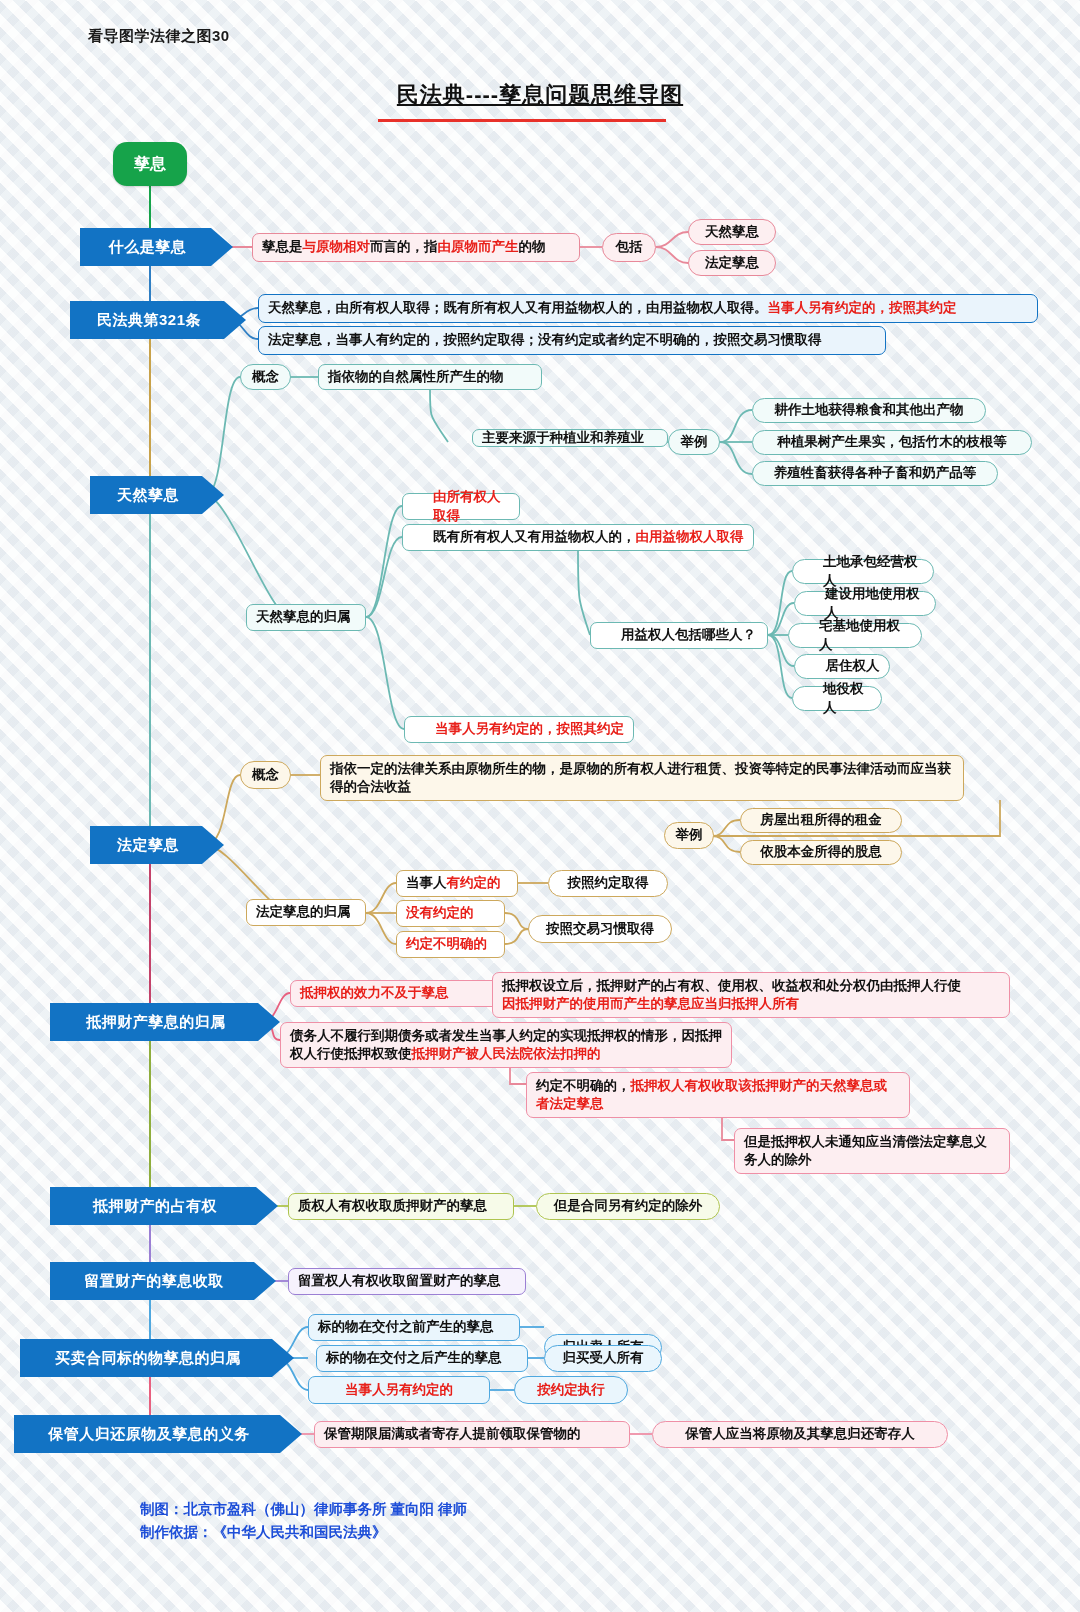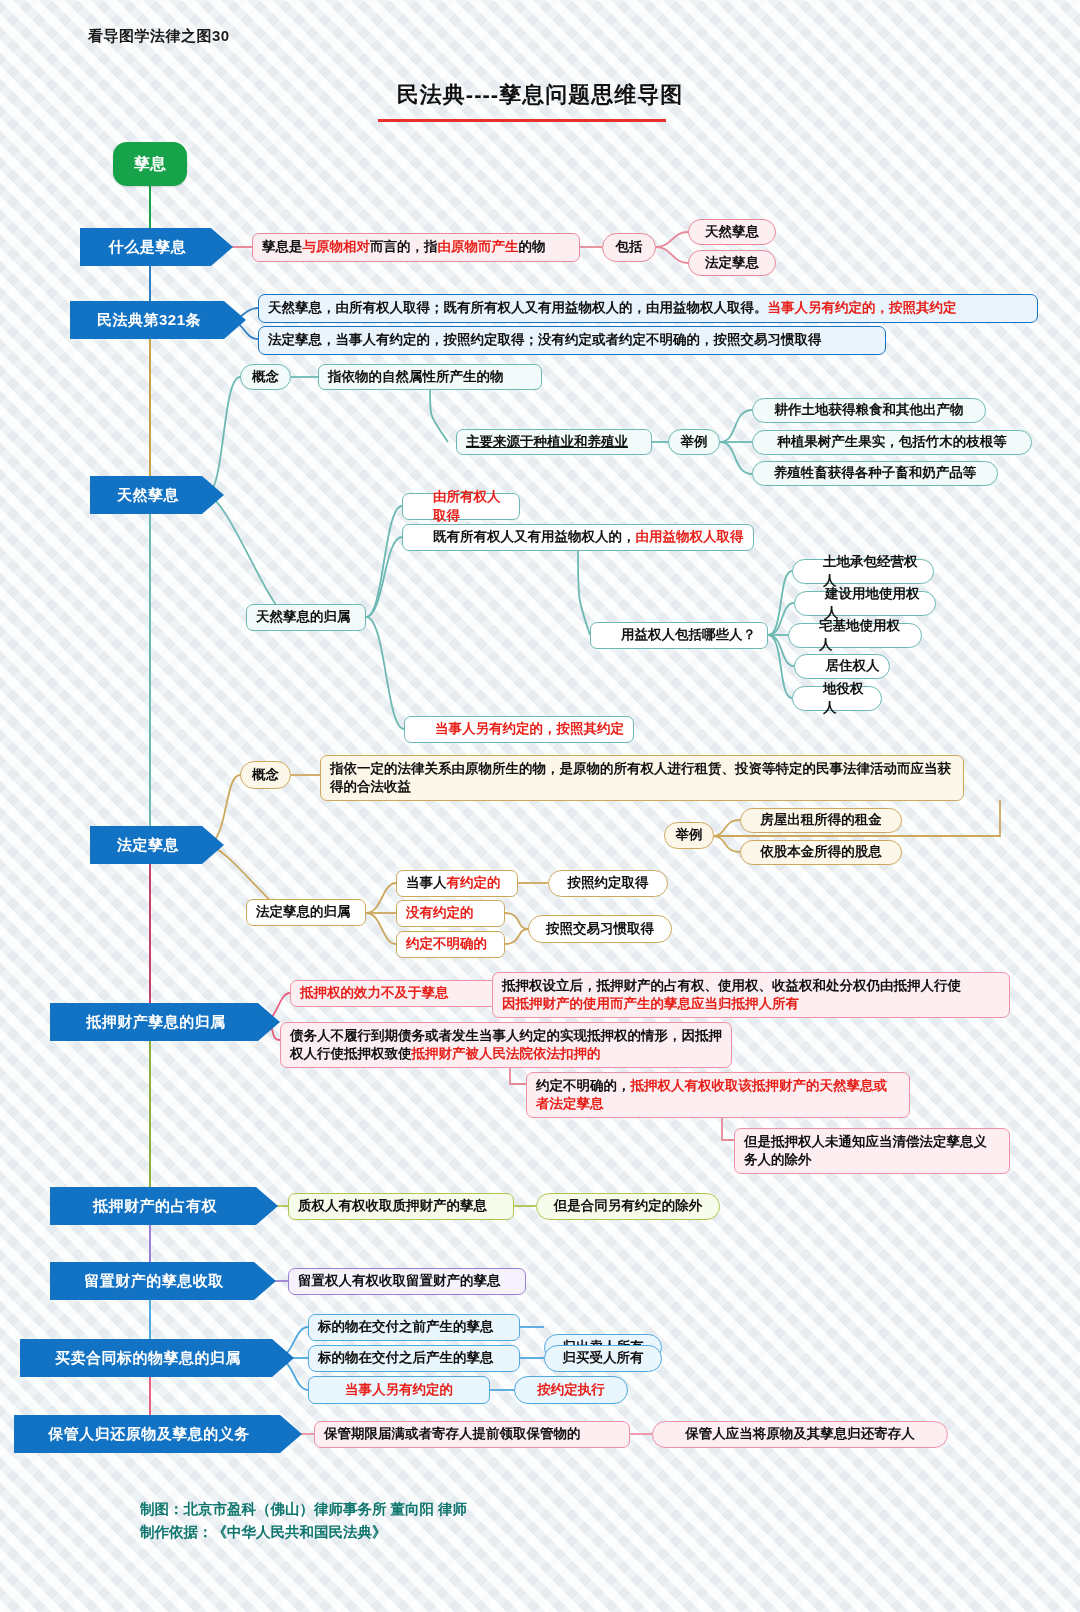--- a/index.html
+++ b/index.html
@@ -23,21 +23,21 @@
   }
   .canvas{position:absolute;inset:0;z-index:2;}
   svg.edges{position:absolute;left:0;top:0;width:1080px;height:1612px;z-index:1;pointer-events:none;}
 
   .hdr-label{
     position:absolute;left:88px;top:27px;
     font-size:15px;font-weight:bold;color:#1a1a1a;letter-spacing:.5px;
   }
   .title{
     position:absolute;left:340px;top:80px;width:400px;text-align:center;
-    font-size:22px;font-weight:bold;color:#111;letter-spacing:1px;
+    font-size:22px;font-weight:bold;color:#111;letter-spacing:1px;text-decoration:underline;
   }
   .title-rule{
     position:absolute;left:378px;top:119px;width:288px;height:3px;background:#e8312a;
   }
 
   
   .root{
     position:absolute;left:113px;top:142px;width:74px;height:44px;
     background:#16a34a;border-radius:14px;
     color:#fff;font-size:16px;font-weight:bold;
@@ -76,21 +76,21 @@
   .th-goldw{border-color:#cda85c;background:#ffffff;}
   .th-olive{border-color:#aec44f;background:#f7fbe9;}
   .th-purple{border-color:#9b7fd4;background:#f6f2fd;}
   .th-blue{border-color:#4fa8df;background:#eaf6fd;}
   .th-pink{border-color:#ef8fa6;background:#fdeef1;}
 
   .red{color:#e8201a;}
 
   .footer{
     position:absolute;left:140px;top:1498px;
-    font-size:14.5px;font-weight:bold;color:#0f766e;line-height:1.6;
+    font-size:14.5px;font-weight:bold;color:#1d4ed8;line-height:1.6;
   }
 </style>
 </head>
 <body>
 
 <div class="bg-pattern"></div>
 
 <svg class="edges" viewBox="0 0 1080 1612">
 
   <path d="M150 186 L150 247" stroke="#16a34a" stroke-width="2" fill="none"></path>
@@ -185,21 +185,21 @@
   <div class="nb th-blue" style="left:258px;top:294px;width:780px;height:29px;border-color:#1273c4;background:#eaf4fc;">
     <span class="t"><span>天然孳息，由所有权人取得；既有所有权人又有用益物权人的，由用益物权人取得。</span><span class="red">当事人另有约定的，按照其约定</span></span>
   </div>
   <div class="nb th-blue" style="left:258px;top:326px;width:628px;height:29px;border-color:#1273c4;background:#eaf4fc;">法定孳息，当事人有约定的，按照约定取得；没有约定或者约定不明确的，按照交易习惯取得</div>
 
   <div class="chev" style="left:90px;top:476px;width:116px;">天然孳息</div>
 
   <div class="nb th-teal pill" style="left:240px;top:364px;width:51px;height:26px;">概念</div>
   <div class="nb th-teal" style="left:318px;top:364px;width:224px;height:26px;">指依物的自然属性所产生的物</div>
 
-  <div class="nb th-teal" style="left:456px;top:429px;width:196px;height:26px;text-decoration:underline;">主要来源于种植业和养殖业</div>
+  <div class="nb th-teal" style="left:472px;top:429px;width:196px;height:18px;">主要来源于种植业和养殖业</div>
   <div class="nb th-teal pill" style="left:668px;top:429px;width:52px;height:26px;">举例</div>
   <div class="nb th-teal pill" style="left:752px;top:398px;width:234px;height:25px;">耕作土地获得粮食和其他出产物</div>
   <div class="nb th-teal pill" style="left:752px;top:430px;width:280px;height:25px;">种植果树产生果实，包括竹木的枝根等</div>
   <div class="nb th-teal pill" style="left:752px;top:461px;width:246px;height:25px;">养殖牲畜获得各种子畜和奶产品等</div>
 
   <div class="nb th-teal" style="left:246px;top:604px;width:120px;height:27px;">天然孳息的归属</div>
 
   <div class="nb th-tealw" style="left:402px;top:493px;width:118px;height:27px;">
     <span class="t red">由所有权人取得</span>
   </div>
@@ -259,21 +259,21 @@
   <div class="chev" style="left:50px;top:1187px;width:210px;">抵押财产的占有权</div>
   <div class="nb th-olive" style="left:288px;top:1193px;width:226px;height:27px;">质权人有权收取质押财产的孳息</div>
   <div class="nb th-olive pill" style="left:536px;top:1193px;width:184px;height:27px;">但是合同另有约定的除外</div>
 
   <div class="chev" style="left:50px;top:1262px;width:208px;">留置财产的孳息收取</div>
   <div class="nb th-purple" style="left:288px;top:1268px;width:238px;height:27px;">留置权人有权收取留置财产的孳息</div>
 
   <div class="chev" style="left:20px;top:1339px;width:256px;">买卖合同标的物孳息的归属</div>
   <div class="nb th-blue" style="left:308px;top:1314px;width:212px;height:27px;">标的物在交付之前产生的孳息</div>
   <div class="nb th-blue pill" style="left:544px;top:1314px;width:118px;height:27px;margin-top:20px;">归出卖人所有</div>
-  <div class="nb th-blue" style="left:308px;top:1345px;width:212px;height:27px;border-radius:8px;">标的物在交付之后产生的孳息</div>
+  <div class="nb th-blue" style="left:316px;top:1345px;width:212px;height:27px;">标的物在交付之后产生的孳息</div>
   <div class="nb th-blue pill" style="left:544px;top:1345px;width:118px;height:27px;">归买受人所有</div>
   <div class="nb th-blue" style="left:308px;top:1376px;width:182px;height:28px;justify-content:center;">
     <span class="t red" style="text-align:center;">当事人另有约定的</span>
   </div>
   <div class="nb th-blue pill" style="left:514px;top:1376px;width:114px;height:28px;">
     <span class="t red" style="text-align:center;">按约定执行</span>
   </div>
 
   <div class="chev" style="left:14px;top:1415px;width:270px;">保管人归还原物及孳息的义务</div>
   <div class="nb th-pink" style="left:314px;top:1421px;width:316px;height:27px;">保管期限届满或者寄存人提前领取保管物的</div>

